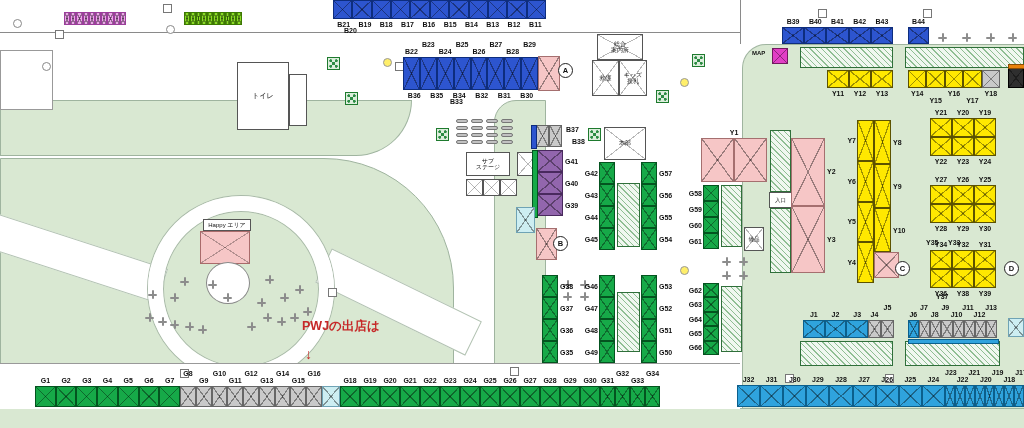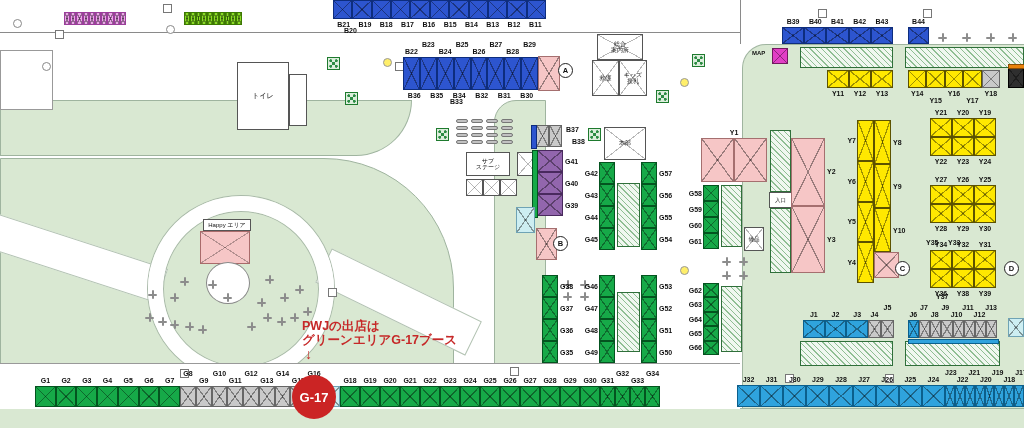--- a/index.html
+++ b/index.html
@@ -110,25 +110,21 @@
   <div class="plainbox" style="left:206px;top:262px;width:44px;height:42px;border-radius:50%;border-color:#888"></div>
 
   <div class="plainbox" style="left:769px;top:192px;width:23px;height:16px;z-index:3;font-size:5.5px">
     <span>入口</span>
   </div>
   <div class="tent" style="left:744px;top:227px;width:20px;height:24px"></div>
   <div class="bldg-label" style="left:744px;top:227px;width:20px;height:24px;font-size:5.5px">備品</div>
   <div class="xt" style="left:752px;top:50px;font-size:6px">MAP</div>
 
   <div class="redline" style="left:302px;top:318px">PWJの出店は</div>
-  <div class="redline" style="left:302px;top:332px">グリーンエリアG-17ブース</div>
   <div class="redline" style="left:305px;top:346px;font-size:14px">↓</div>
-  <div class="badge" style="left:292px;top:375px">
-    <span>G-17</span>
-  </div>
 
 <div class="strip" style="left: 64px; top: 12px; width: 62px; height: 13px; z-index: 4;">
       <div class="cell" style="background: rgb(237, 166, 234); border-color: rgb(156, 61, 156);"></div>
       <div class="cell" style="background: rgb(237, 166, 234); border-color: rgb(156, 61, 156);"></div>
       <div class="cell" style="background: rgb(237, 166, 234); border-color: rgb(156, 61, 156);"></div>
       <div class="cell" style="background: rgb(237, 166, 234); border-color: rgb(156, 61, 156);"></div>
       <div class="cell" style="background: rgb(237, 166, 234); border-color: rgb(156, 61, 156);"></div>
       <div class="cell" style="background: rgb(237, 166, 234); border-color: rgb(156, 61, 156);"></div>
       <div class="cell" style="background: rgb(237, 166, 234); border-color: rgb(156, 61, 156);"></div>
       <div class="cell" style="background: rgb(237, 166, 234); border-color: rgb(156, 61, 156);"></div>

